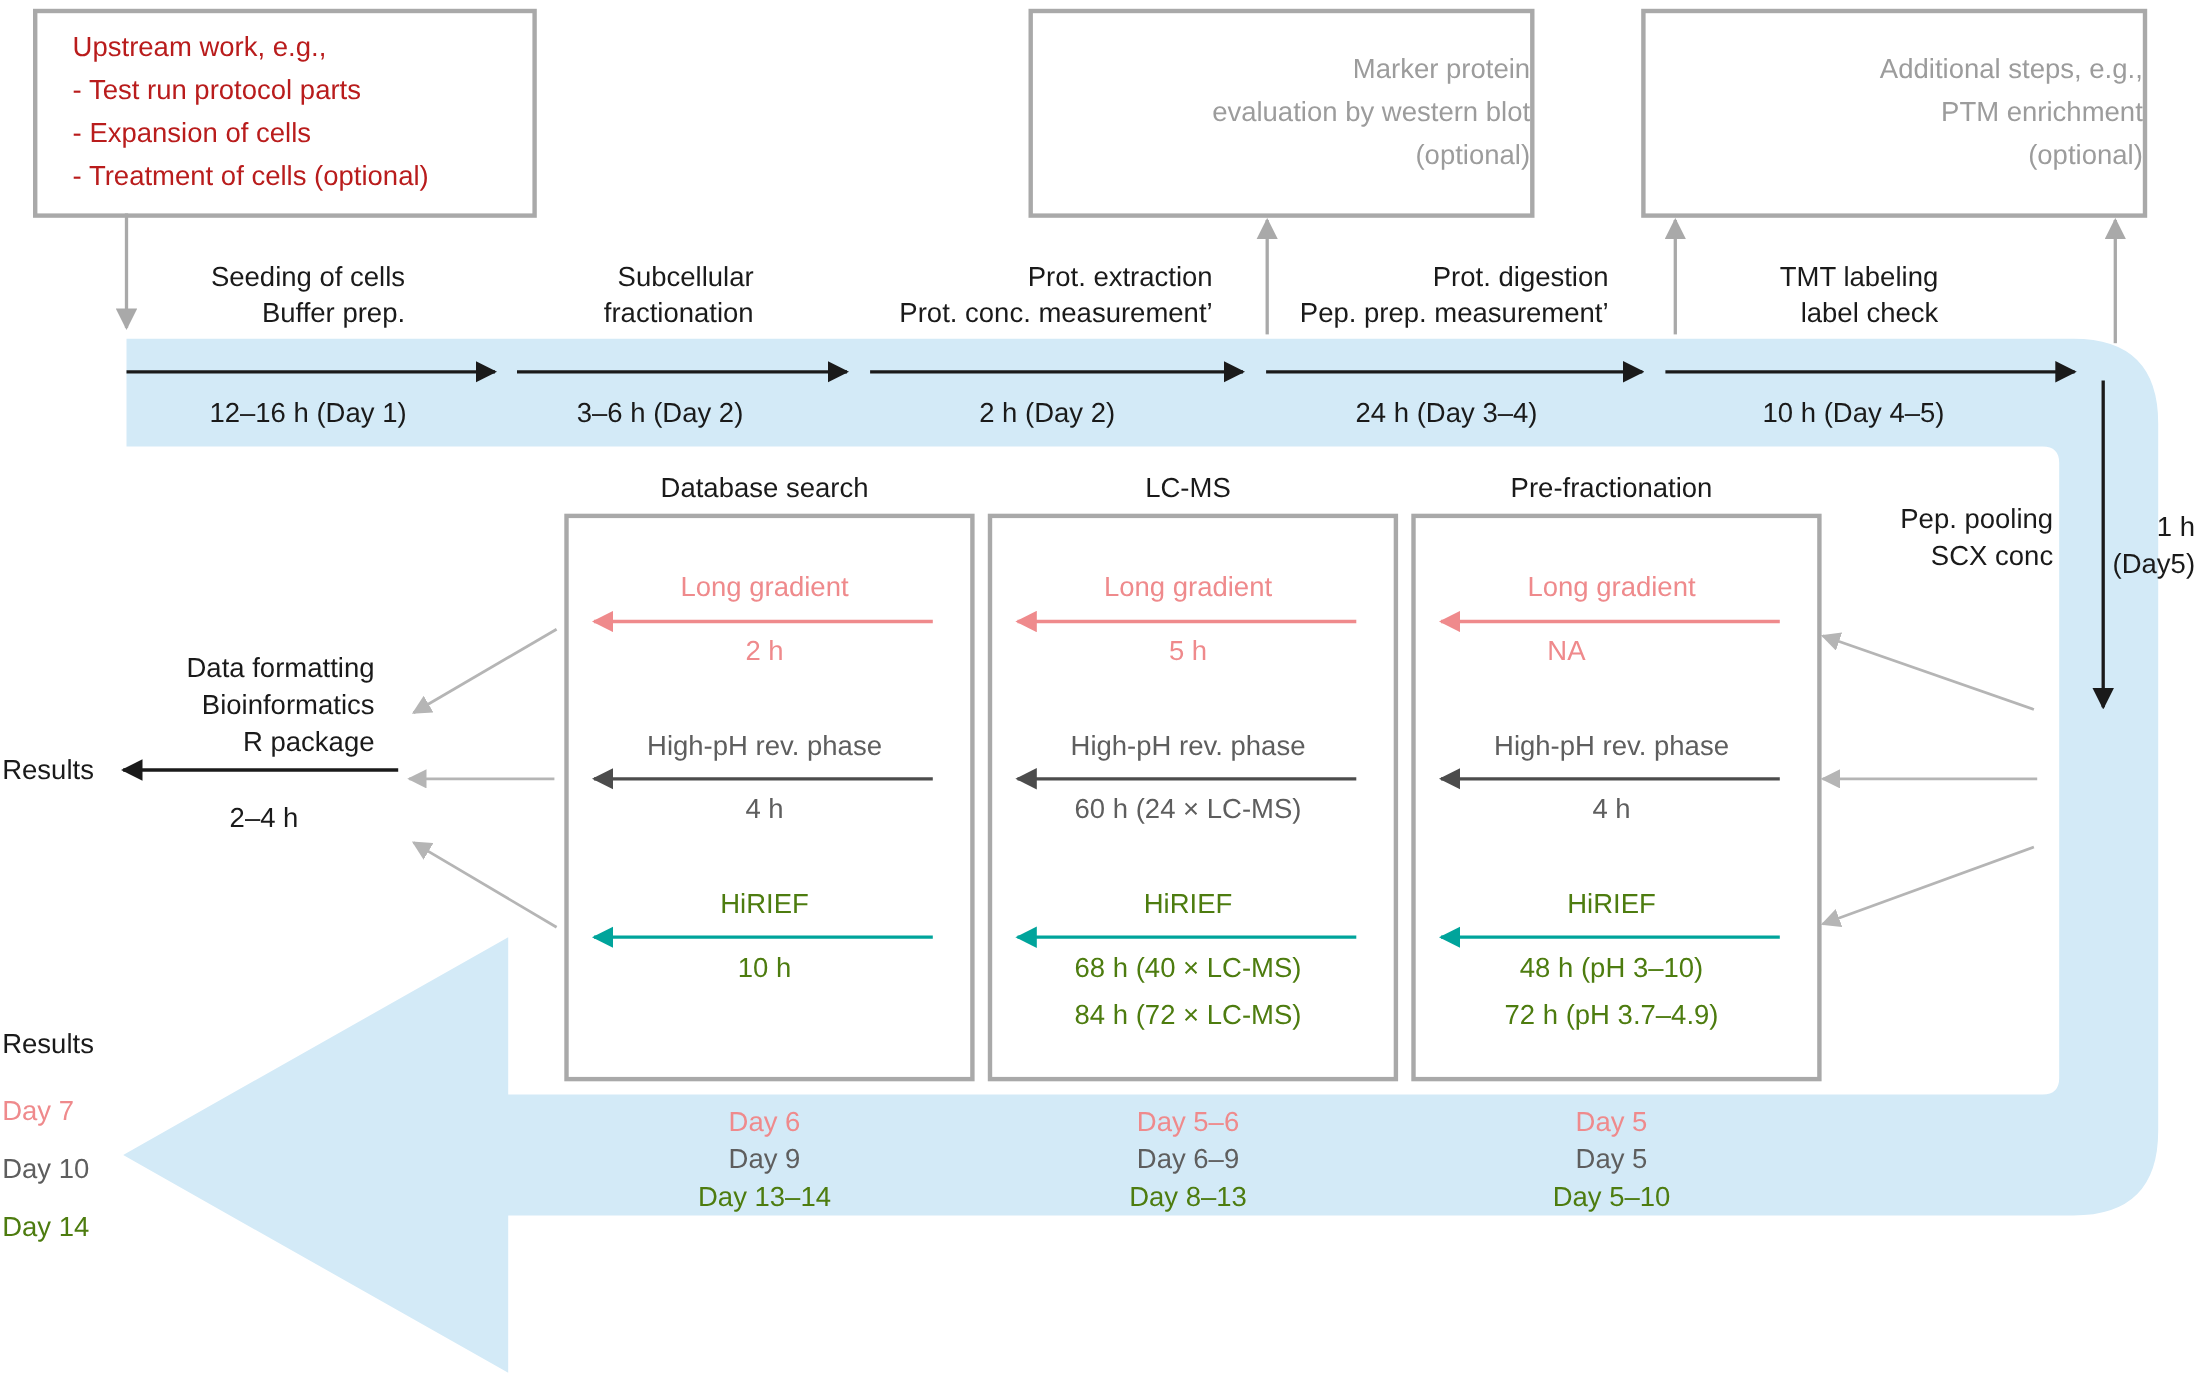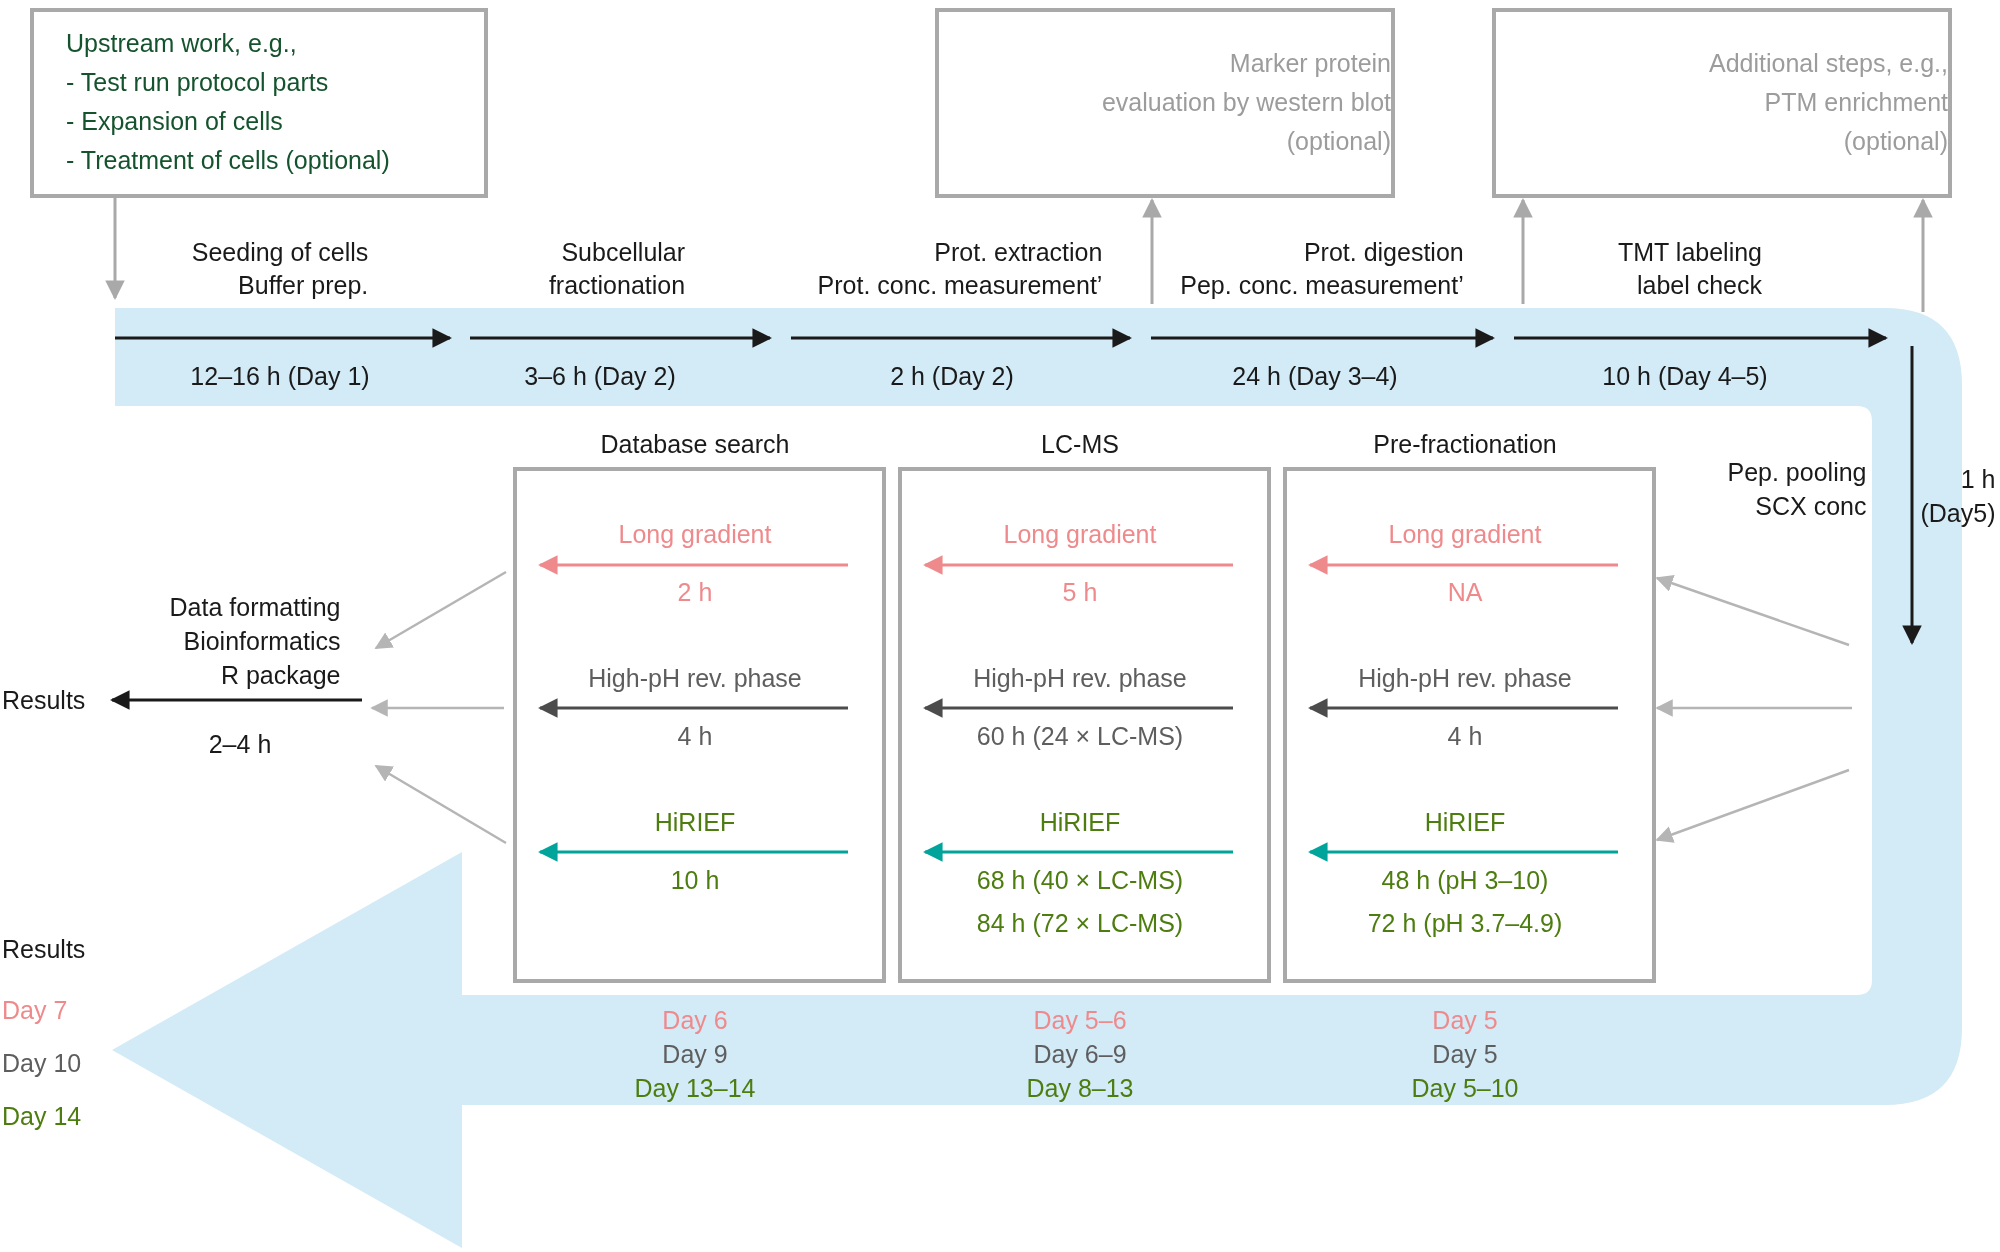--- a/index.html
+++ b/index.html
@@ -2,21 +2,21 @@
 <html><head>
 <meta charset="utf-8">
 <style>
   html,body{margin:0;padding:0;background:#fff}
   .canvas{position:relative;width:2000px;height:1252px;background:#fff;overflow:hidden;
           font-family:"Liberation Sans","DejaVu Sans",sans-serif;color:#1a1a1a;font-size:25px}
   .layer{position:absolute;left:0;top:0}
   .abs{position:absolute;white-space:nowrap}
   .ctr{transform:translateX(-50%);text-align:right}
   .topbox{position:absolute;border:4px solid #a9a9a9;background:transparent}
-  .tbtext{position:absolute;color:#14532d;line-height:39px}
+  .tbtext{position:absolute;color:#b91c1c;line-height:39px}
   .tbctr{position:absolute;left:0;right:0;text-align:right;color:#9c9c9c;line-height:39px}
   .steplabel{line-height:33px}
   .lh34{line-height:34px}
   .mbox{position:absolute;top:467px;width:365px;height:508px;border:4px solid #a9a9a9;background:transparent}
   .pink{color:#ef8a8c}
   .dim{color:#5e5e5e}
   .teal{color:#4d7c0f}
   .black{color:#1a1a1a}
 </style>
 </head>
@@ -125,21 +125,21 @@
   <div class="abs ctr steplabel" style="left:617px;top:236px">
     <div>Subcellular</div>
     <div>fractionation</div>
   </div>
   <div class="abs ctr steplabel" style="left:960px;top:236px">
     <div>Prot. extraction</div>
     <div>Prot. conc. measurement’</div>
   </div>
   <div class="abs ctr steplabel" style="left:1322px;top:236px">
     <div>Prot. digestion</div>
-    <div>Pep. conc. measurement’</div>
+    <div>Pep. prep. measurement’</div>
   </div>
   <div class="abs ctr steplabel" style="left:1690px;top:236px">
     <div>TMT labeling</div>
     <div>label check</div>
   </div>
 
   <div class="abs ctr" style="left:280px;top:362px">12–16 h (Day 1)</div>
   <div class="abs ctr" style="left:600px;top:362px">3–6 h (Day 2)</div>
   <div class="abs ctr" style="left:952px;top:362px">2 h (Day 2)</div>
   <div class="abs ctr" style="left:1315px;top:362px">24 h (Day 3–4)</div>
@@ -171,21 +171,21 @@
 
   <div class="abs ctr pink" style="left:1080px;top:520px">Long gradient</div>
   <div class="abs ctr pink" style="left:1080px;top:578px">5 h</div>
   <div class="abs ctr dim" style="left:1080px;top:664px">High-pH rev. phase</div>
   <div class="abs ctr dim" style="left:1080px;top:722px">60 h (24 × LC-MS)</div>
   <div class="abs ctr teal" style="left:1080px;top:808px">HiRIEF</div>
   <div class="abs ctr teal" style="left:1080px;top:866px">68 h (40 × LC-MS)</div>
   <div class="abs ctr teal" style="left:1080px;top:909px">84 h (72 × LC-MS)</div>
 
   <div class="abs ctr pink" style="left:1465px;top:520px">Long gradient</div>
-  <div class="abs ctr pink" style="left:1465px;top:578px">NA</div>
+  <div class="abs ctr pink" style="left:1424px;top:578px">NA</div>
   <div class="abs ctr dim" style="left:1465px;top:664px">High-pH rev. phase</div>
   <div class="abs ctr dim" style="left:1465px;top:722px">4 h</div>
   <div class="abs ctr teal" style="left:1465px;top:808px">HiRIEF</div>
   <div class="abs ctr teal" style="left:1465px;top:866px">48 h (pH 3–10)</div>
   <div class="abs ctr teal" style="left:1465px;top:909px">72 h (pH 3.7–4.9)</div>
 
   <div class="abs ctr lh34" style="left:255px;top:590px">
     <div>Data formatting</div>
     <div>Bioinformatics</div>
     <div>R package</div>

